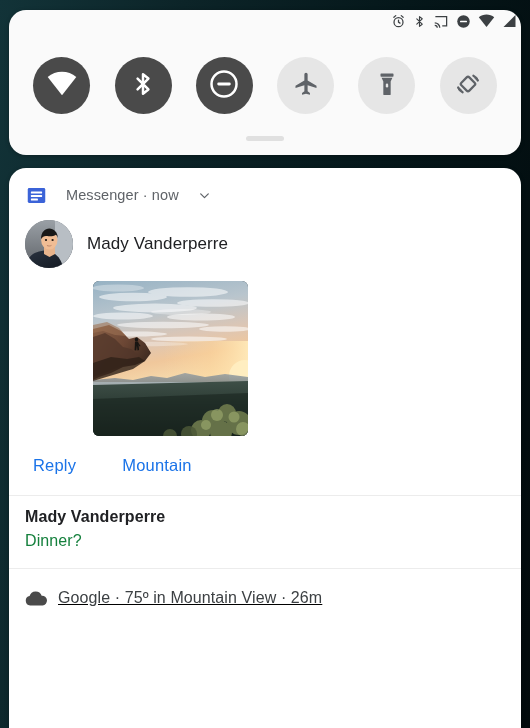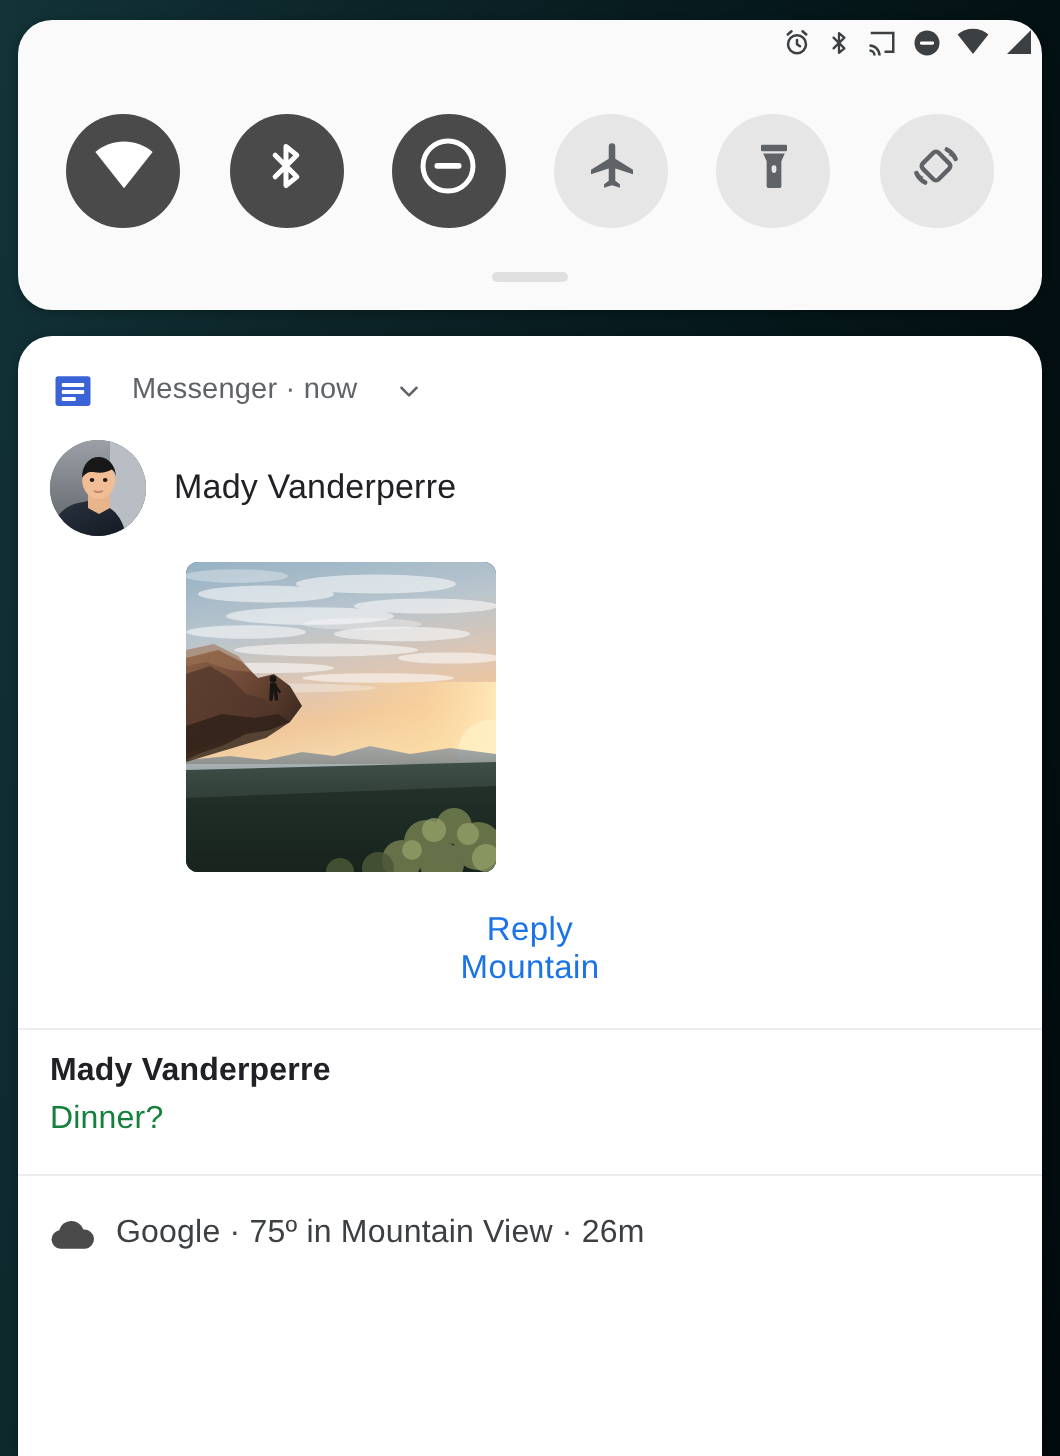--- a/index.html
+++ b/index.html
@@ -150,22 +150,22 @@
     height: 155px;
     border-radius: 6px;
     overflow: hidden;
     position: relative;
     background: #2b3a3f;
     cursor: pointer;
   }
 
   .actions {
     display: flex;
+    gap: 46px;
     padding: 20px 24px 20px 24px;
-    flex-direction: column;
   }
   .action-btn {
     font-size: 16.5px;
     color: #1a73e8;
     letter-spacing: .2px;
     cursor: pointer;
     background: none;
     border: none;
     font-family: inherit;
     padding: 0;
@@ -191,20 +191,21 @@
     color: #15803d;
     letter-spacing: .1px;
   }
 
   .google-head {
     display: flex;
     align-items: center;
     gap: 11px;
     padding: 18px 16px 20px 16px;
     cursor: pointer;
+    text-decoration: underline;
   }
   .google-text {
     font-size: 16px;
     color: #3c4043;
     letter-spacing: .1px;
   }
 
   
   .photo svg { display:block; width:100%; height:100%; }
   .avatar svg { display:block; width:100%; height:100%; }

